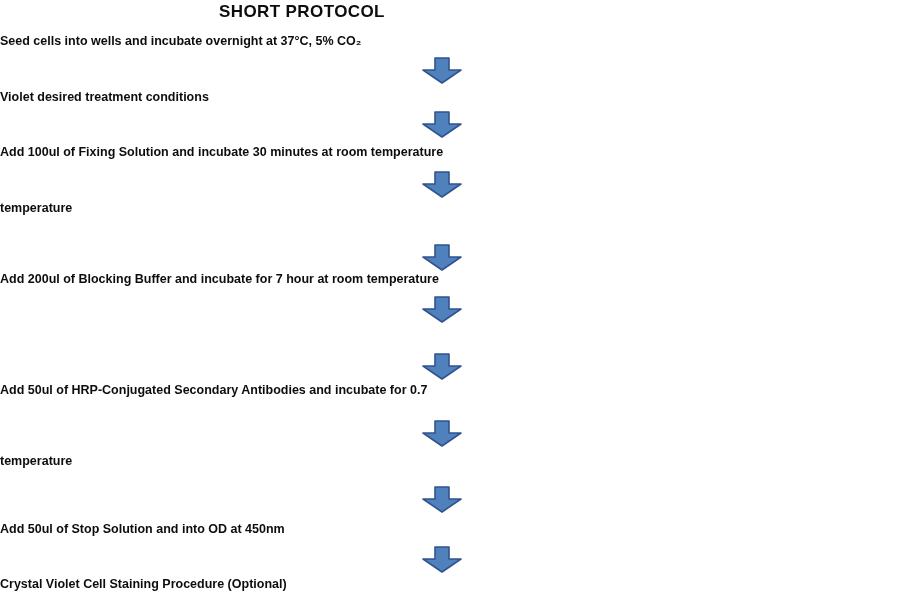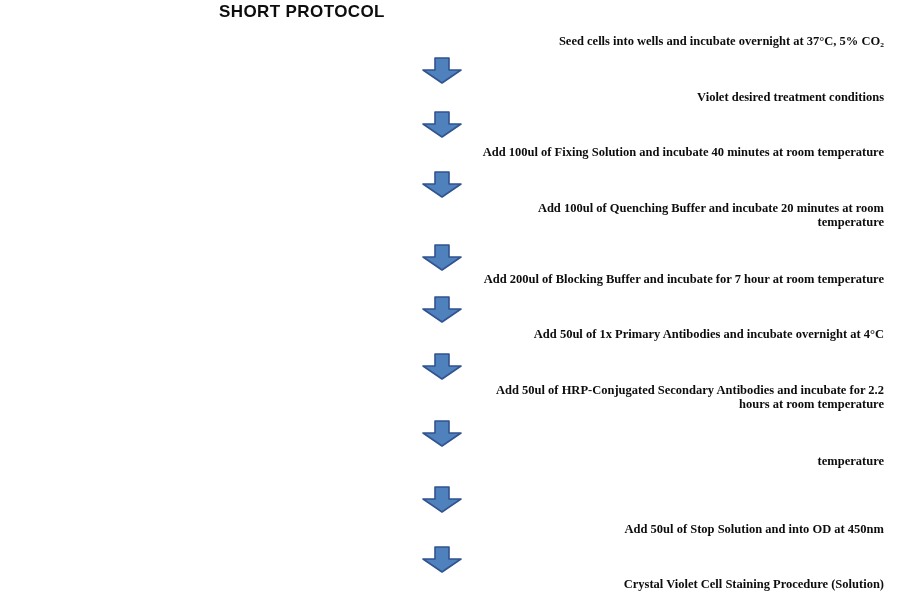--- a/index.html
+++ b/index.html
@@ -25,26 +25,25 @@
     font-size: 17px;
     font-weight: bold;
     letter-spacing: 0.4px;
     color: #0d0d0d;
     white-space: nowrap;
   }
   .step {
     position: absolute;
     left: 0;
     width: 884px;
-    text-align: right;
+    text-align: left;
     font-size: 12.5px;
     font-weight: bold;
     line-height: 14px;
     color: #0d0d0d;
-    font-family: Liberation Serif, serif;
   }
   .arrow {
     position: absolute;
     left: 422px;
     width: 40px;
     height: 27px;
     display: block;
   }
 </style>
 </head>
@@ -64,55 +63,50 @@
 
   <div class="step" style="top:90px">
     <div>Violet desired treatment conditions</div>
   </div>
 
   <svg class="arrow" style="top:111px" viewBox="0 0 40 27">
     <polygon points="13,1 27,1 27,13 39,13 20,26 1,13 13,13" stroke-width="1.6" stroke-linejoin="round" fill="#4f81bd" stroke="#31538f"></polygon>
   </svg>
 
   <div class="step" style="top:145px">
-    <div>Add 100ul of Fixing Solution and incubate 40 minutes at room temperature</div>
+    <div>Add 100ul of Fixing Solution and incubate 30 minutes at room temperature</div>
   </div>
 
   <svg class="arrow" style="top:171px" viewBox="0 0 40 27">
     <polygon points="13,1 27,1 27,13 39,13 20,26 1,13 13,13" stroke-width="1.6" stroke-linejoin="round" fill="#4f81bd" stroke="#31538f"></polygon>
   </svg>
 
   <div class="step" style="top:201px">
-    <div>Add 100ul of Quenching Buffer and incubate 20 minutes at room</div>
     <div>temperature</div>
   </div>
 
   <svg class="arrow" style="top:244px" viewBox="0 0 40 27">
     <polygon points="13,1 27,1 27,13 39,13 20,26 1,13 13,13" stroke-width="1.6" stroke-linejoin="round" fill="#4f81bd" stroke="#31538f"></polygon>
   </svg>
 
   <div class="step" style="top:272px">
     <div>Add 200ul of Blocking Buffer and incubate for 7 hour at room temperature</div>
   </div>
 
   <svg class="arrow" style="top:296px" viewBox="0 0 40 27">
     <polygon points="13,1 27,1 27,13 39,13 20,26 1,13 13,13" stroke-width="1.6" stroke-linejoin="round" fill="#4f81bd" stroke="#31538f"></polygon>
   </svg>
 
-  <div class="step" style="top:327px">
-    <div>Add 50ul of 1x Primary Antibodies and incubate overnight at 4°C</div>
-  </div>
 
   <svg class="arrow" style="top:353px" viewBox="0 0 40 27">
     <polygon points="13,1 27,1 27,13 39,13 20,26 1,13 13,13" stroke-width="1.6" stroke-linejoin="round" fill="#4f81bd" stroke="#31538f"></polygon>
   </svg>
 
   <div class="step" style="top:383px">
-    <div>Add 50ul of HRP-Conjugated Secondary Antibodies and incubate for 2.2</div>
-    <div>hours at room temperature</div>
+    <div>Add 50ul of HRP-Conjugated Secondary Antibodies and incubate for 0.7</div>
   </div>
 
   <svg class="arrow" style="top:420px" viewBox="0 0 40 27">
     <polygon points="13,1 27,1 27,13 39,13 20,26 1,13 13,13" stroke-width="1.6" stroke-linejoin="round" fill="#4f81bd" stroke="#31538f"></polygon>
   </svg>
 
   <div class="step" style="top:454px">
     <div>temperature</div>
   </div>
 
@@ -122,16 +116,16 @@
 
   <div class="step" style="top:522px">
     <div>Add 50ul of Stop Solution and into OD at 450nm</div>
   </div>
 
   <svg class="arrow" style="top:546px" viewBox="0 0 40 27">
     <polygon points="13,1 27,1 27,13 39,13 20,26 1,13 13,13" stroke-width="1.6" stroke-linejoin="round" fill="#4f81bd" stroke="#31538f"></polygon>
   </svg>
 
   <div class="step" style="top:577px">
-    <div>Crystal Violet Cell Staining Procedure (Solution)</div>
+    <div>Crystal Violet Cell Staining Procedure (Optional)</div>
   </div>
 
 </div>
 
 </body></html>

